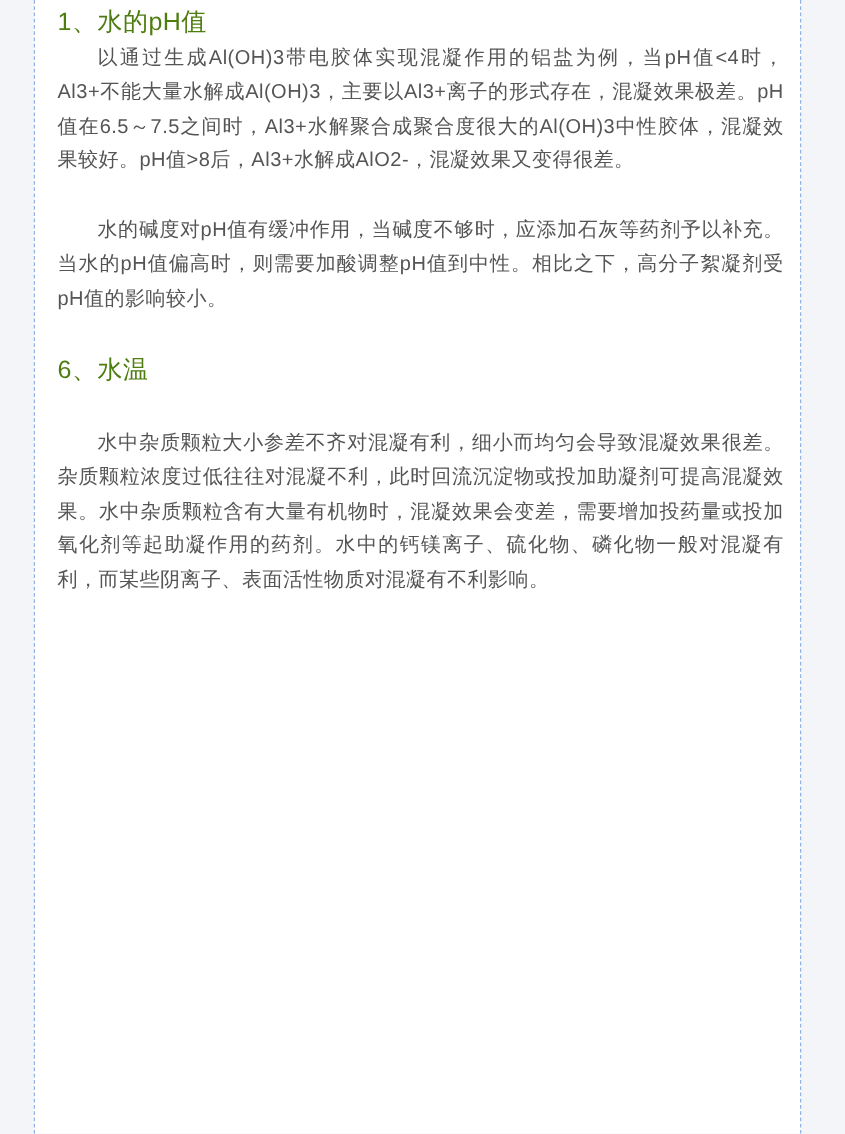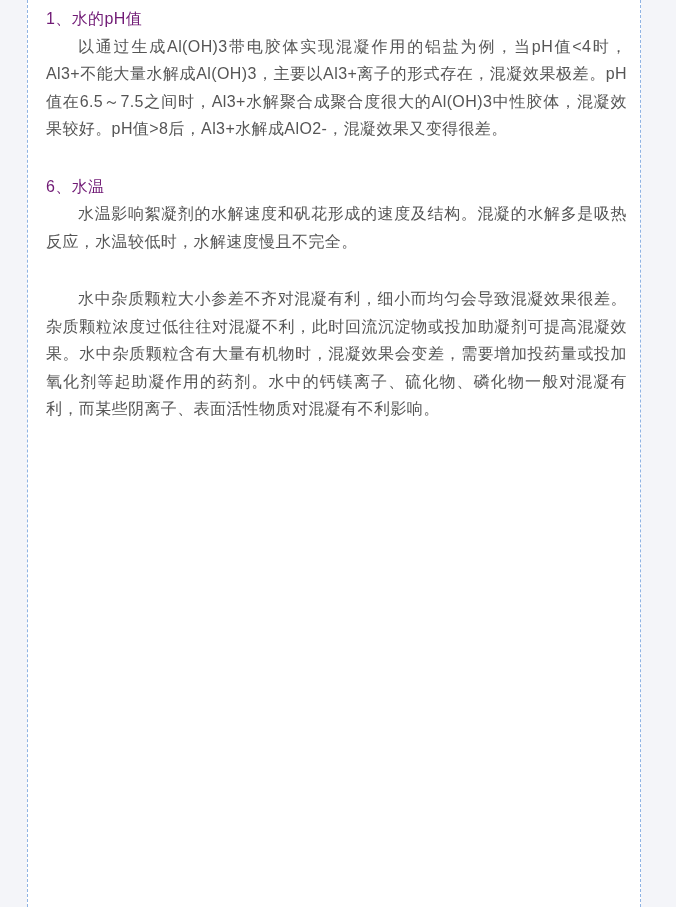--- a/index.html
+++ b/index.html
@@ -22,41 +22,41 @@
   .article-body {
     color: #555555;
     font-size: 16px;
     line-height: 27.5px;
     text-align: justify;
     letter-spacing: 0.4px;
   }
   section.section { margin-bottom: 30px; }
   section.section:last-child { margin-bottom: 0; }
   .heading {
-    font-size: 16px;
+    font-size: 20px;
     line-height: 27.5px;
-    color: #701a75;
+    color: #4d7c0f;
   }
   p.para {
     text-indent: 2em;
     margin: 0;
   }
   p.para + p.para { margin-top: 28px; }
 </style>
 </head>
 <body>
 
 <div class="article-panel">
   <div class="article-body">
 
   <section class="section">
         <div class="heading">1、水的pH值</div>
         <p class="para">以通过生成Al(OH)3带电胶体实现混凝作用的铝盐为例，当pH值&lt;4时，Al3+不能大量水解成Al(OH)3，主要以Al3+离子的形式存在，混凝效果极差。pH值在6.5～7.5之间时，Al3+水解聚合成聚合度很大的Al(OH)3中性胶体，混凝效果较好。pH值&gt;8后，Al3+水解成AlO2-，混凝效果又变得很差。</p>
+        <p class="para">水的碱度对pH值有缓冲作用，当碱度不够时，应添加石灰等药剂予以补充。当水的pH值偏高时，则需要加酸调整pH值到中性。相比之下，高分子絮凝剂受pH值的影响较小。</p>
       </section>
       <section class="section">
         <div class="heading">6、水温</div>
-        <p class="para">水温影响絮凝剂的水解速度和矾花形成的速度及结构。混凝的水解多是吸热反应，水温较低时，水解速度慢且不完全。</p>
       </section>
       <section class="section">
         <p class="para">水中杂质颗粒大小参差不齐对混凝有利，细小而均匀会导致混凝效果很差。杂质颗粒浓度过低往往对混凝不利，此时回流沉淀物或投加助凝剂可提高混凝效果。水中杂质颗粒含有大量有机物时，混凝效果会变差，需要增加投药量或投加氧化剂等起助凝作用的药剂。水中的钙镁离子、硫化物、磷化物一般对混凝有利，而某些阴离子、表面活性物质对混凝有不利影响。</p>
       </section>
     </div>
 </div>
 
 </body></html>

